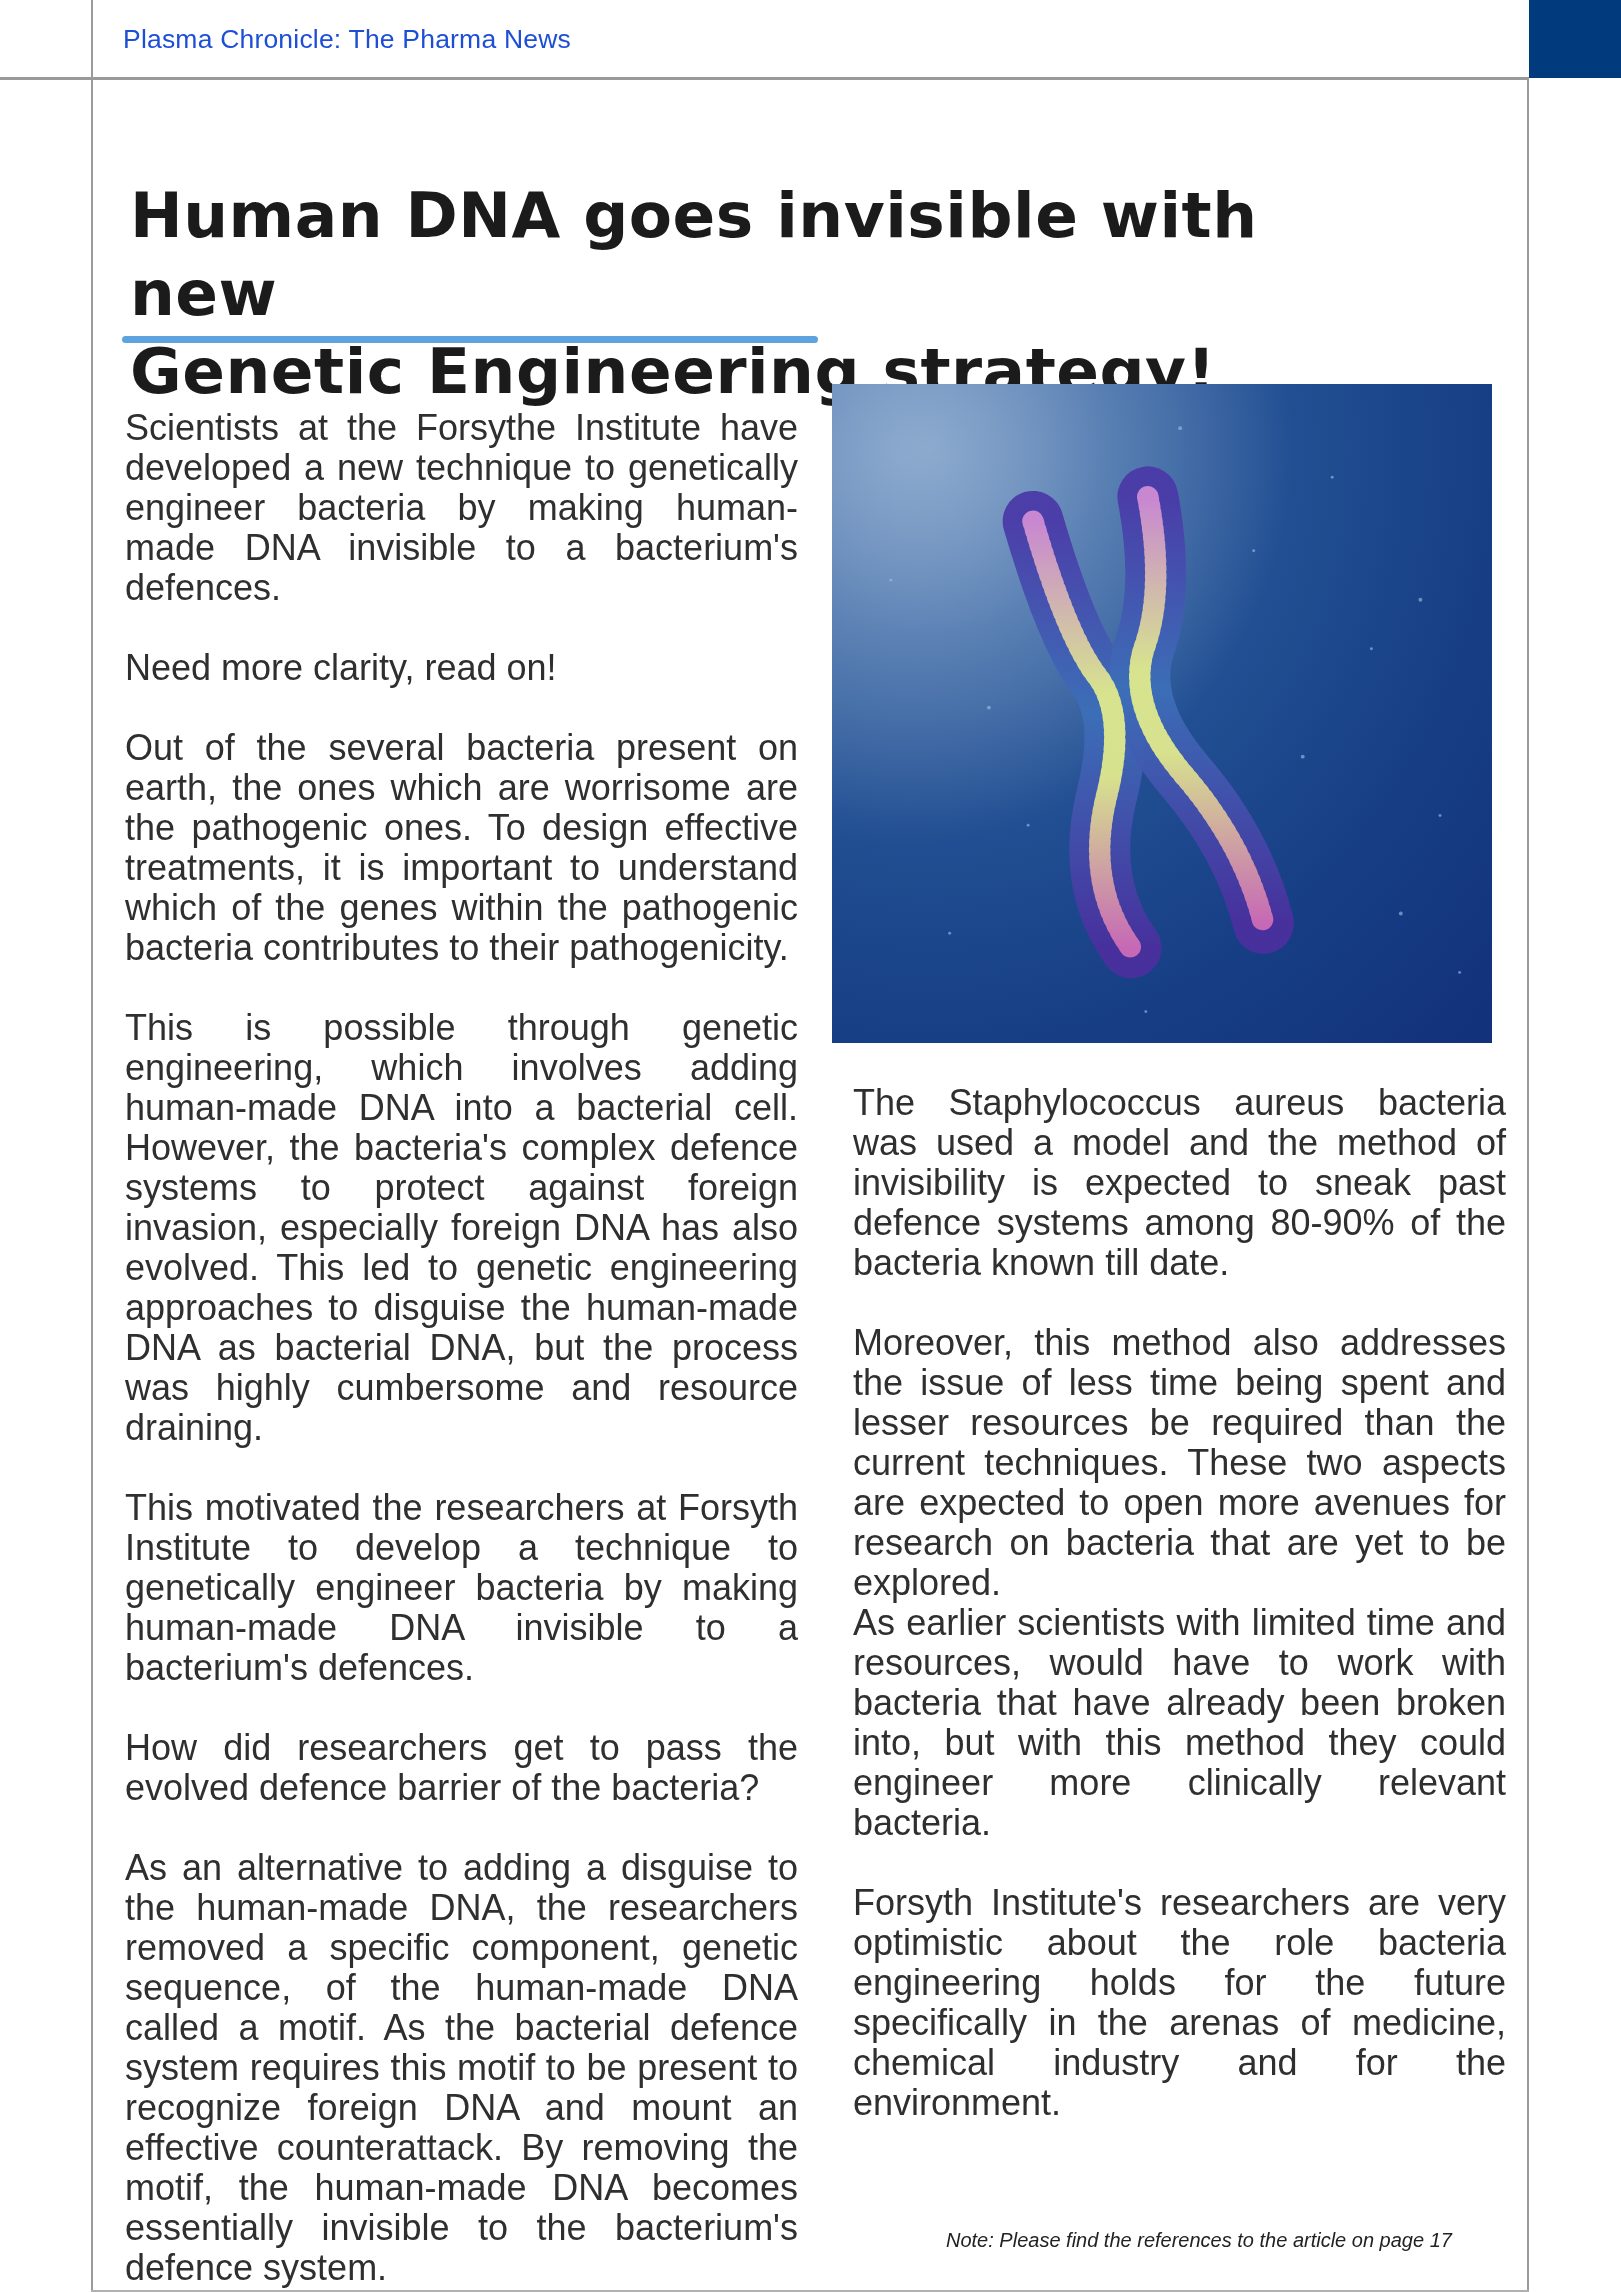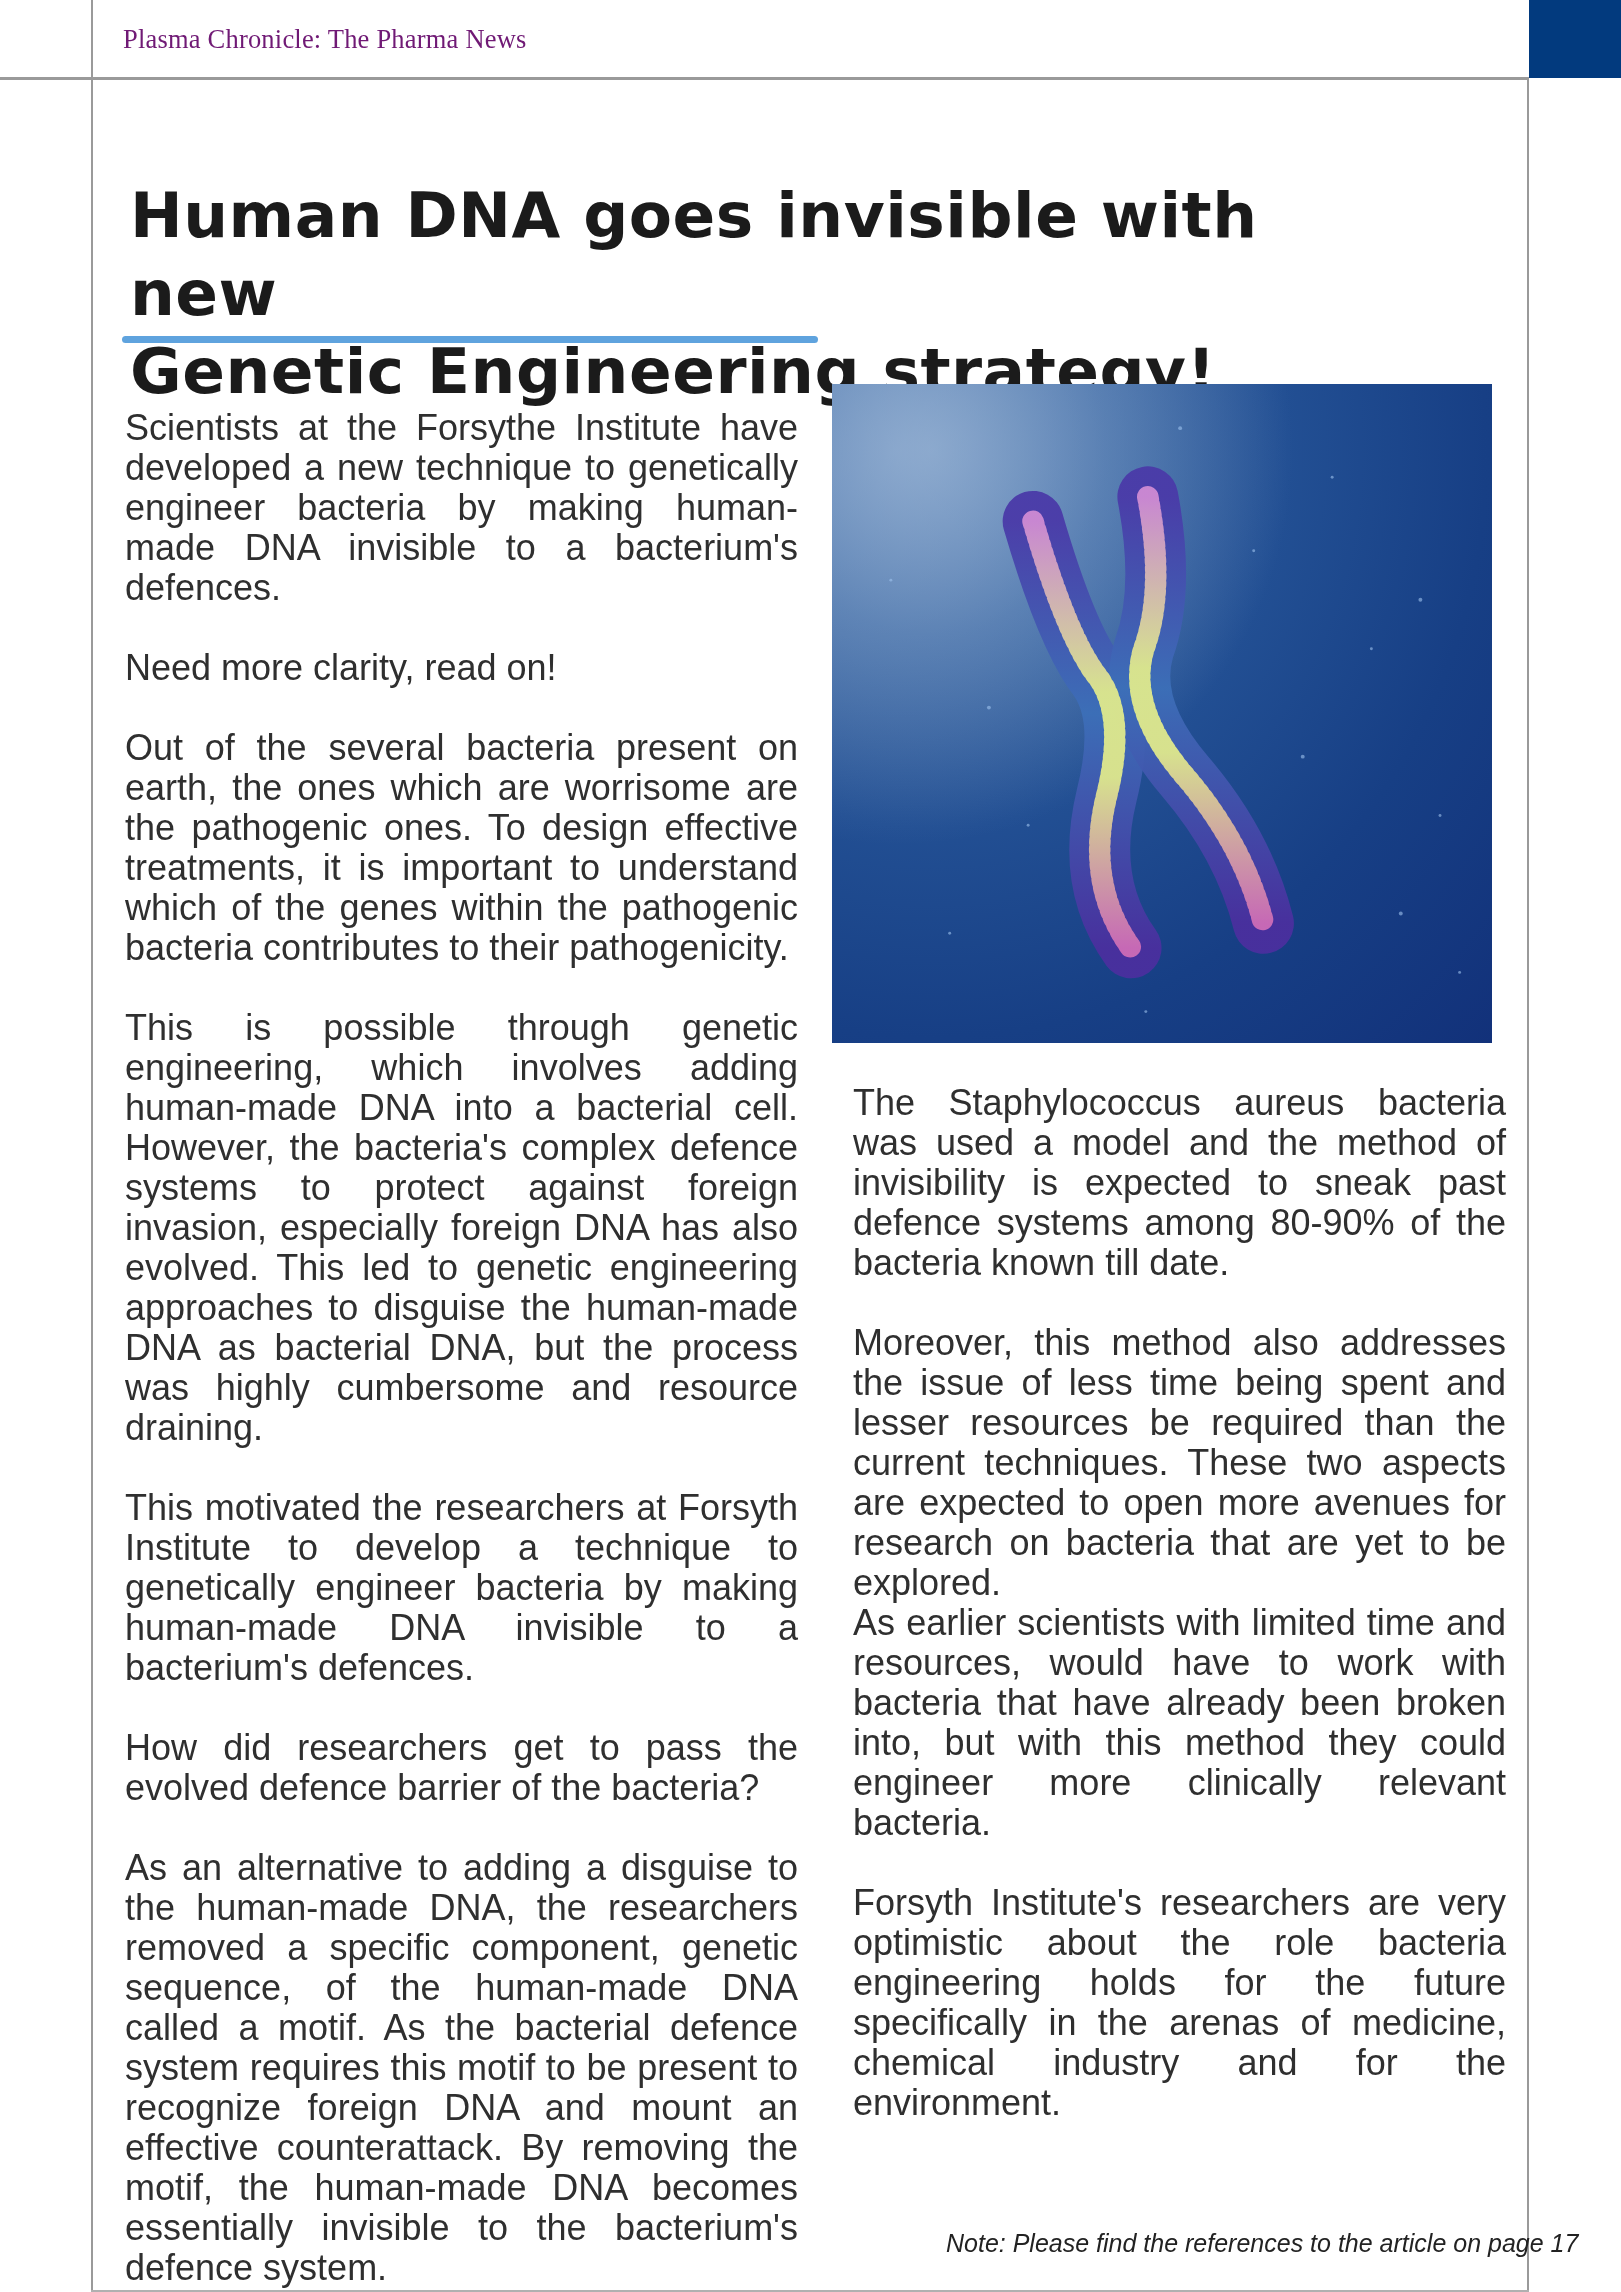--- a/index.html
+++ b/index.html
@@ -31,23 +31,23 @@
   .header-rule {
     position: absolute; left: 0; top: 77px; width: 1529px; height: 2.9px;
     background: #9a9a9a;
   }
   .corner-block {
     position: absolute; left: 1529px; top: 0; width: 92px; height: 78px;
     background: #023a7e;
   }
   .running-head {
     position: absolute; left: 123px; top: 23.5px;
-    font-family: Liberation Serif, serif;
+    font-family: Liberation Sans, sans-serif;
     font-size: 26.5px;
-    color: #701a75;
+    color: #1d4ed8;
     letter-spacing: 0.2px;
   }
   
   .headline {
     position: absolute; left: 122px; top: 169px; width: 1176px;
     margin: 8px;
     font-family: "DejaVu Sans", sans-serif;
     font-weight: bold;
     font-size: 63px;
     line-height: 78px;
@@ -80,21 +80,21 @@
   .hero {
     position: absolute; left: 832px; top: 384px; width: 660px; height: 659px;
     overflow: hidden;
     background: radial-gradient(ellipse at 15% 10%, #6f93bf 0%, #3e6aa5 22%, #224f93 45%, #173f85 70%, #12317a 100%);
   }
   .hero svg { display: block; width: 100%; height: 100%; }
   .footnote {
     position: absolute; left: 946px; top: 2229px;
     font-family: "Liberation Sans", sans-serif;
     font-style: italic;
-    font-size: 25px;
+    font-size: 20px;
     color: #222;
   }
 </style>
 </head>
 <body>
 
 <div class="frame-left"></div>
 <div class="frame-right"></div>
 <div class="frame-bottom"></div>
 <div class="header-rule"></div>

